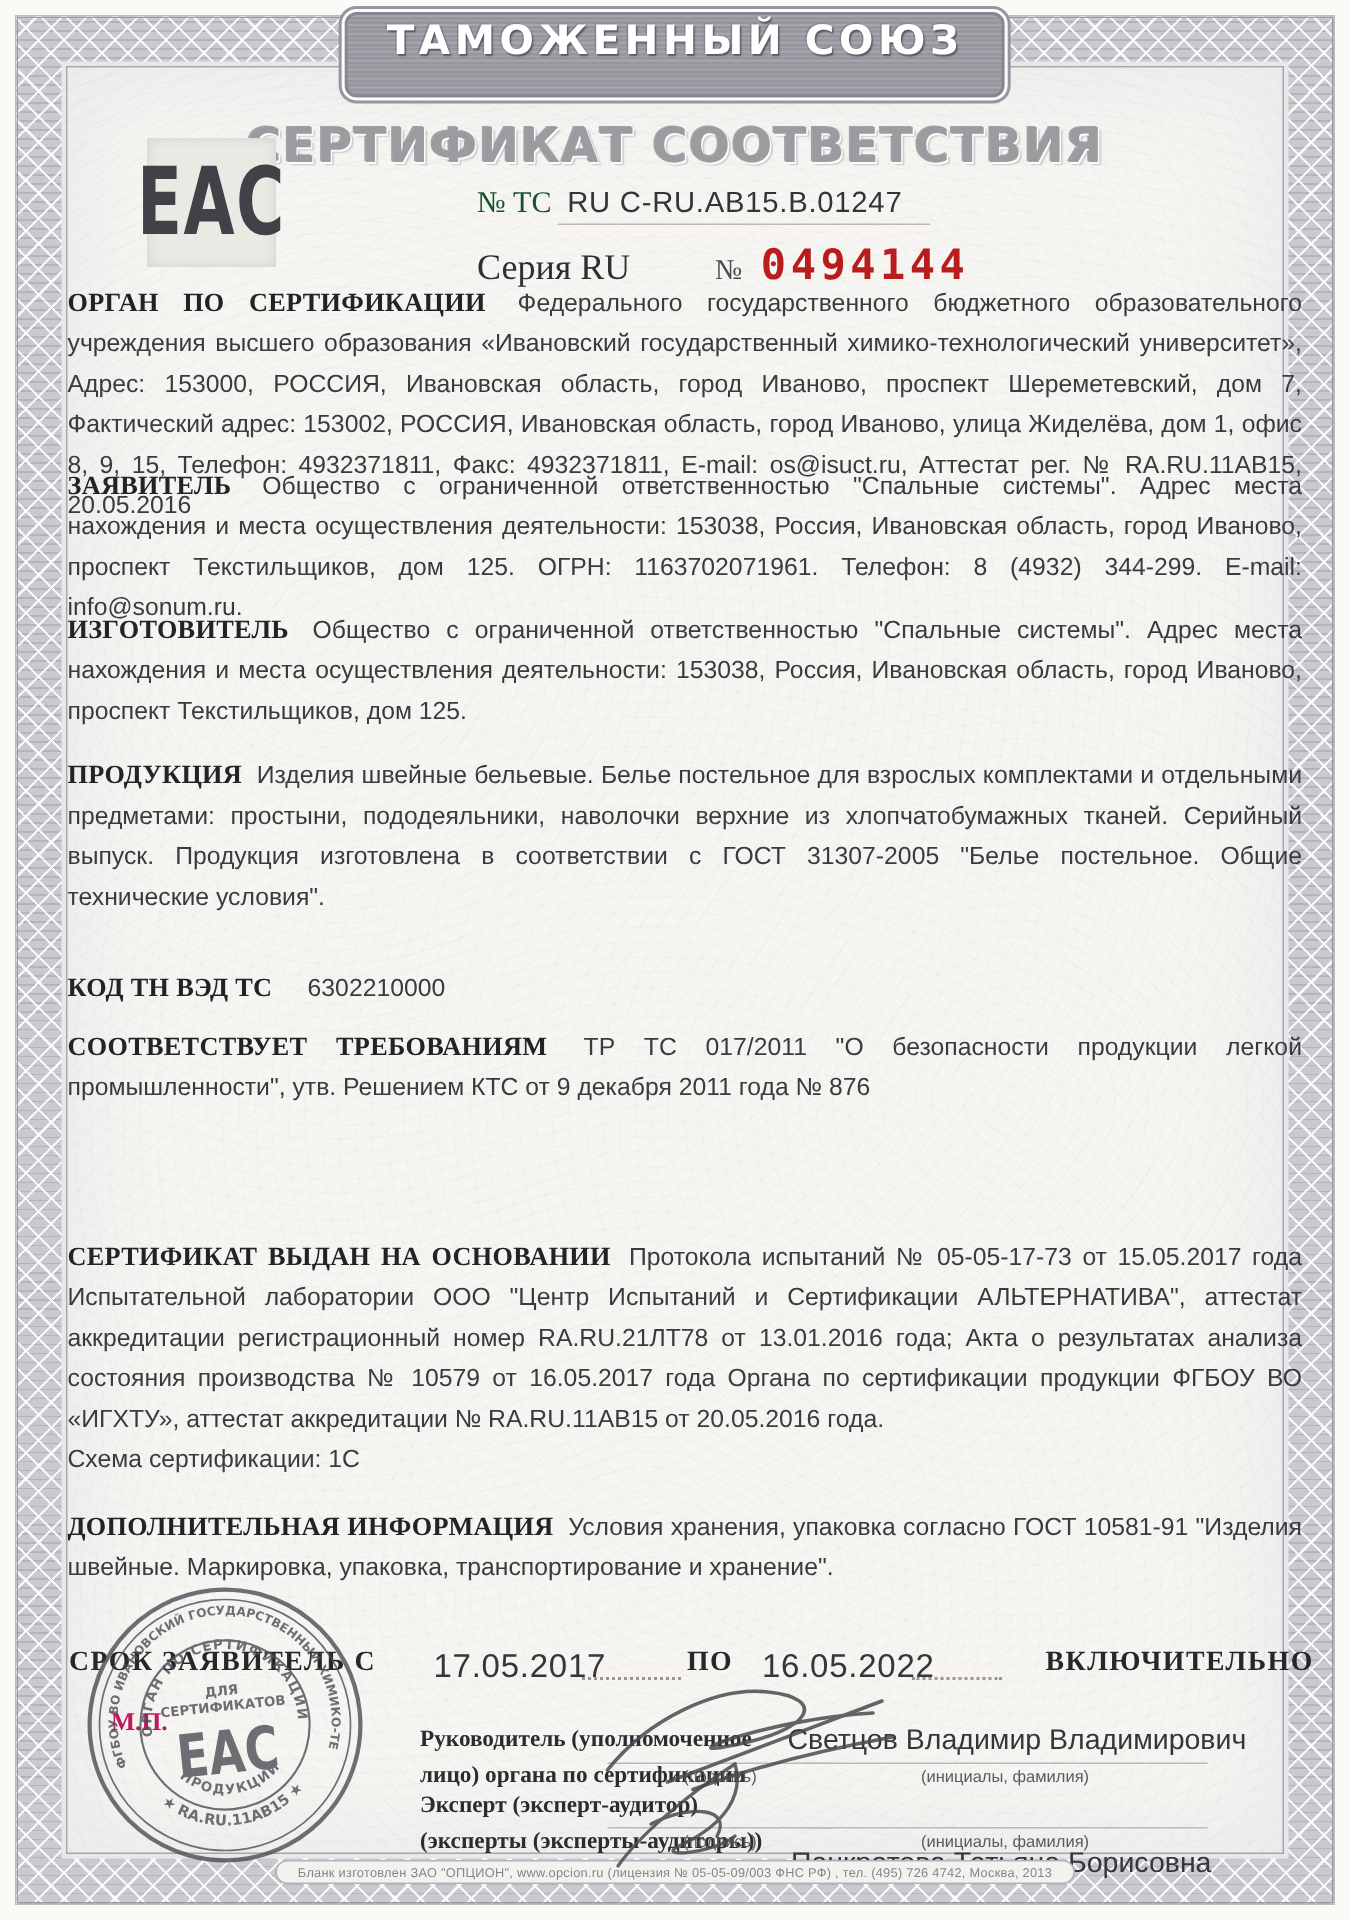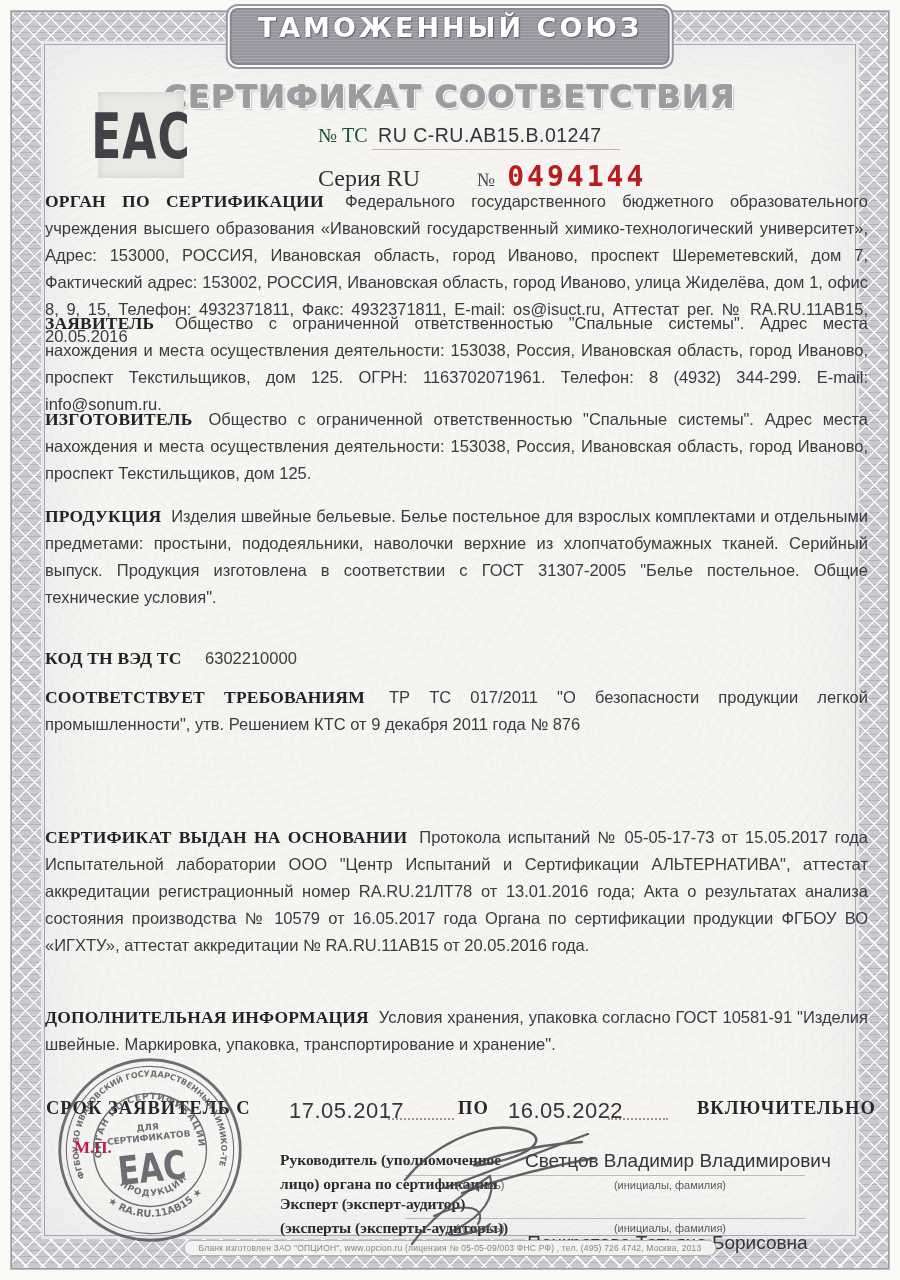--- a/index.html
+++ b/index.html
@@ -164,20 +164,21 @@
 </p>
 
 <p class="sec" style="top:684px">
   <span class="lbl">СООТВЕТСТВУЕТ ТРЕБОВАНИЯМ</span>
   <span class="txt">ТР ТС 017/2011 "О безопасности продукции легкой промышленности", утв. Решением КТС от 9 декабря 2011 года № 876</span>
 </p>
 
 <p class="sec" style="top:824px">
   <span class="lbl">СЕРТИФИКАТ ВЫДАН НА ОСНОВАНИИ</span>
   <span class="txt">Протокола испытаний № 05-05-17-73 от 15.05.2017 года Испытательной лаборатории ООО "Центр Испытаний и Сертификации АЛЬТЕРНАТИВА", аттестат аккредитации регистрационный номер RA.RU.21ЛТ78 от 13.01.2016 года; Акта о результатах анализа состояния производства № 10579 от 16.05.2017 года Органа по сертификации продукции ФГБОУ ВО «ИГХТУ», аттестат аккредитации № RA.RU.11АВ15 от 20.05.2016 года.</span>
+  <span class="txt extra">Схема сертификации: 1С</span>
 </p>
 
 <p class="sec" style="top:1004px">
   <span class="lbl">ДОПОЛНИТЕЛЬНАЯ ИНФОРМАЦИЯ</span>
   <span class="txt">Условия хранения, упаковка согласно ГОСТ 10581-91 "Изделия швейные. Маркировка, упаковка, транспортирование и хранение".</span>
 </p>
 
 <div class="validity">
   <span class="v v-serif" style="left:0">СРОК ЗАЯВИТЕЛЬ С</span>
   <span class="v v-date" style="left:243px">17.05.2017</span>

